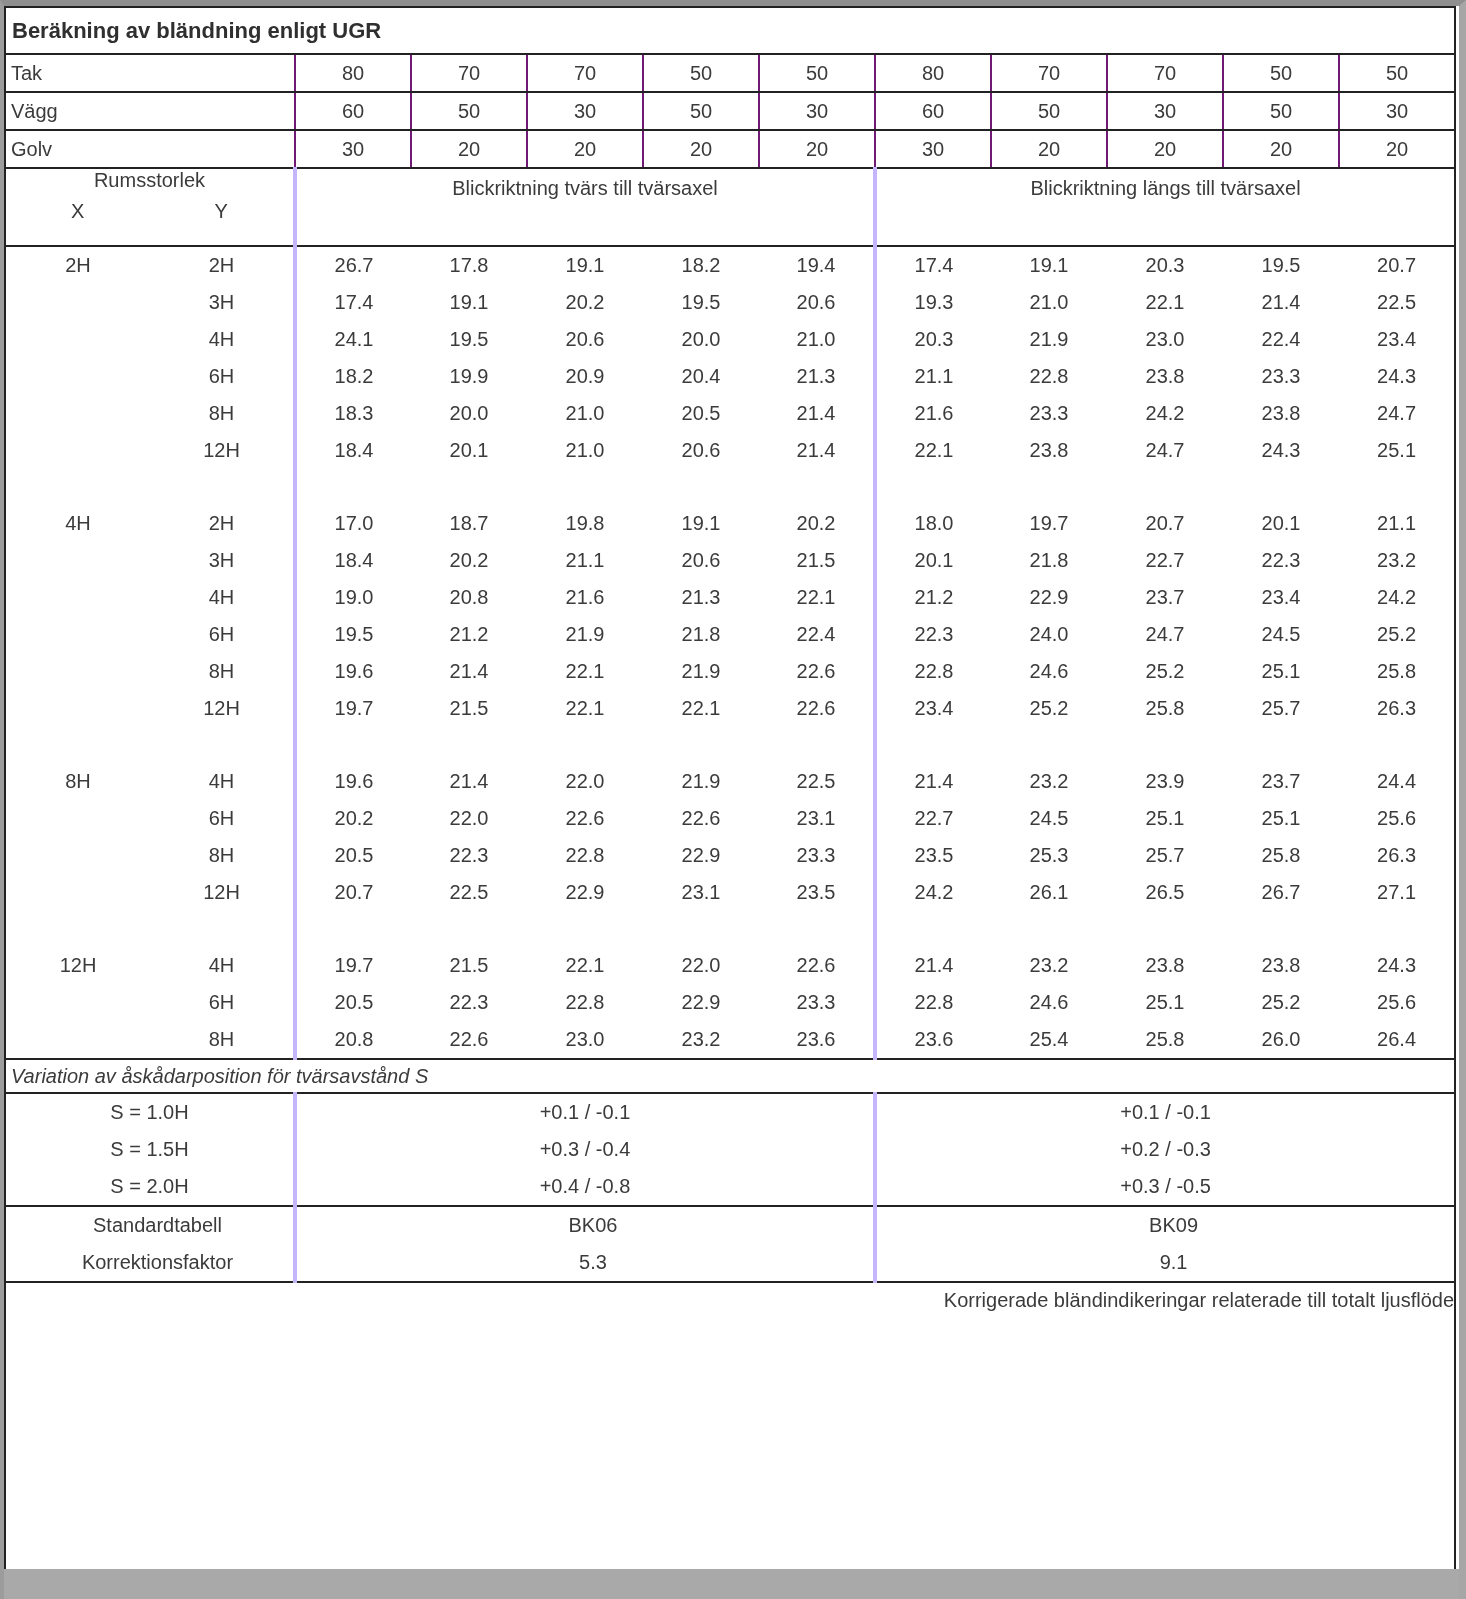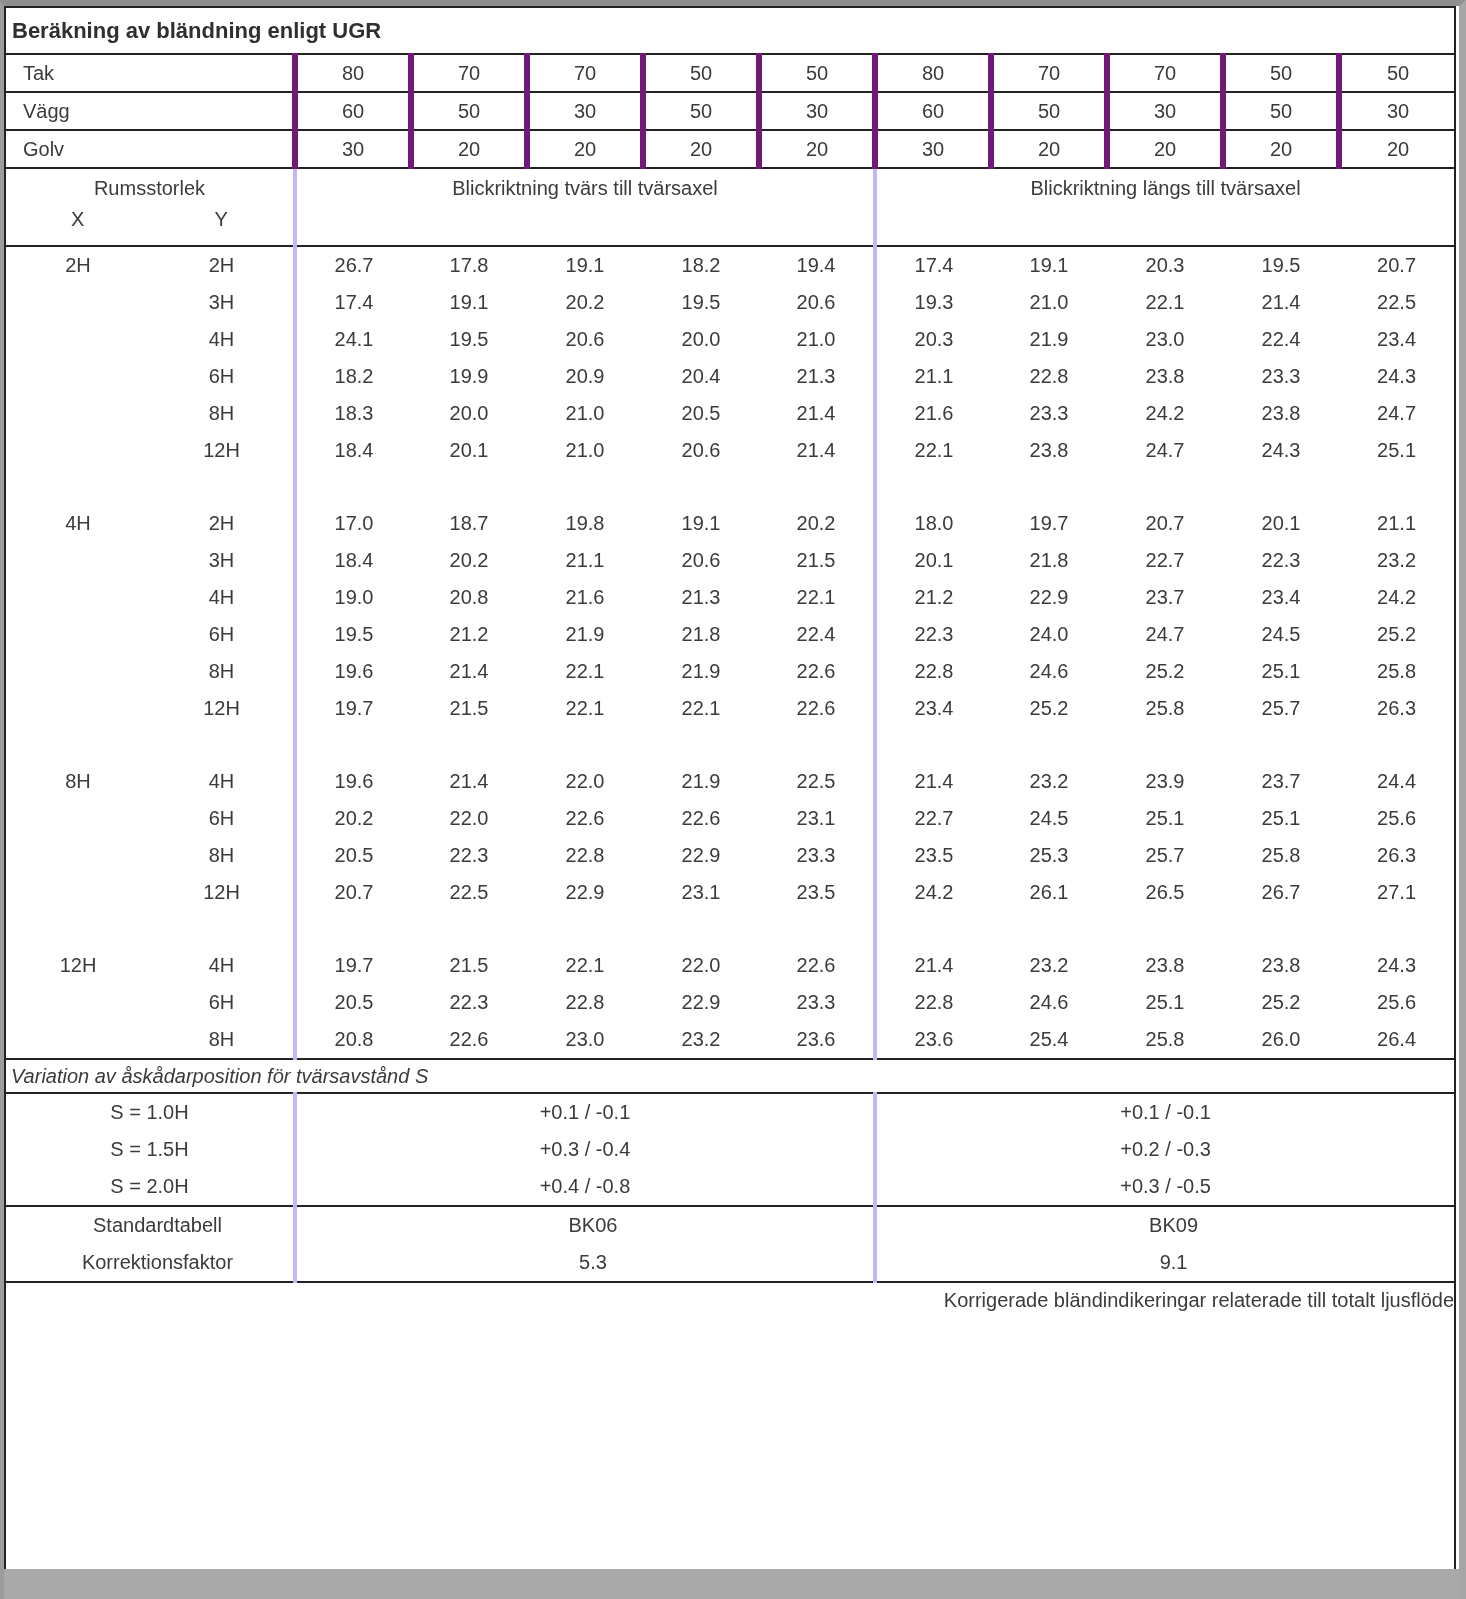--- a/index.html
+++ b/index.html
@@ -35,25 +35,25 @@
   }
   
   td.gl { border-left:4px solid #c4b5fd; }
 
   tr.title-row td {
     height:45px; text-align:left; font-weight:bold;
     font-size:22px; color:#2f2f2f; padding-left:6px;
     border-bottom:2px solid #222222;
   }
   tr.refl-row td { height:36px; border-bottom:2px solid #222222; }
-  tr.refl-row td.lbl { text-align:left; padding-left:17px; }
-  tr.refl-row td.cellb { border-left:6px solid #701a75; }
+  tr.refl-row td.lbl { text-align:left; padding-left:5px; }
+  tr.refl-row td.cellb { border-left:2px solid #701a75; }
 
   tr.hdr-row td { height:68px; vertical-align:top; border-bottom:2px solid #222222; }
-  .rum-line { padding-top:8px; }
+  .rum-line { }
   .xy-row { display:flex; margin-top:8px; }
   .xy-row span { flex:1 1 50%; text-align:center; }
   tr.hdr-row td.grp { padding-top:8px; }
 
   tr.data-row td { height:37px; }
   tr.spacer-row td { height:36px; }
 
   tr.variation-row td {
     height:32px; text-align:left; padding-left:5px;
     border-top:2px solid #222222; border-bottom:2px solid #222222;font-style:italic;

